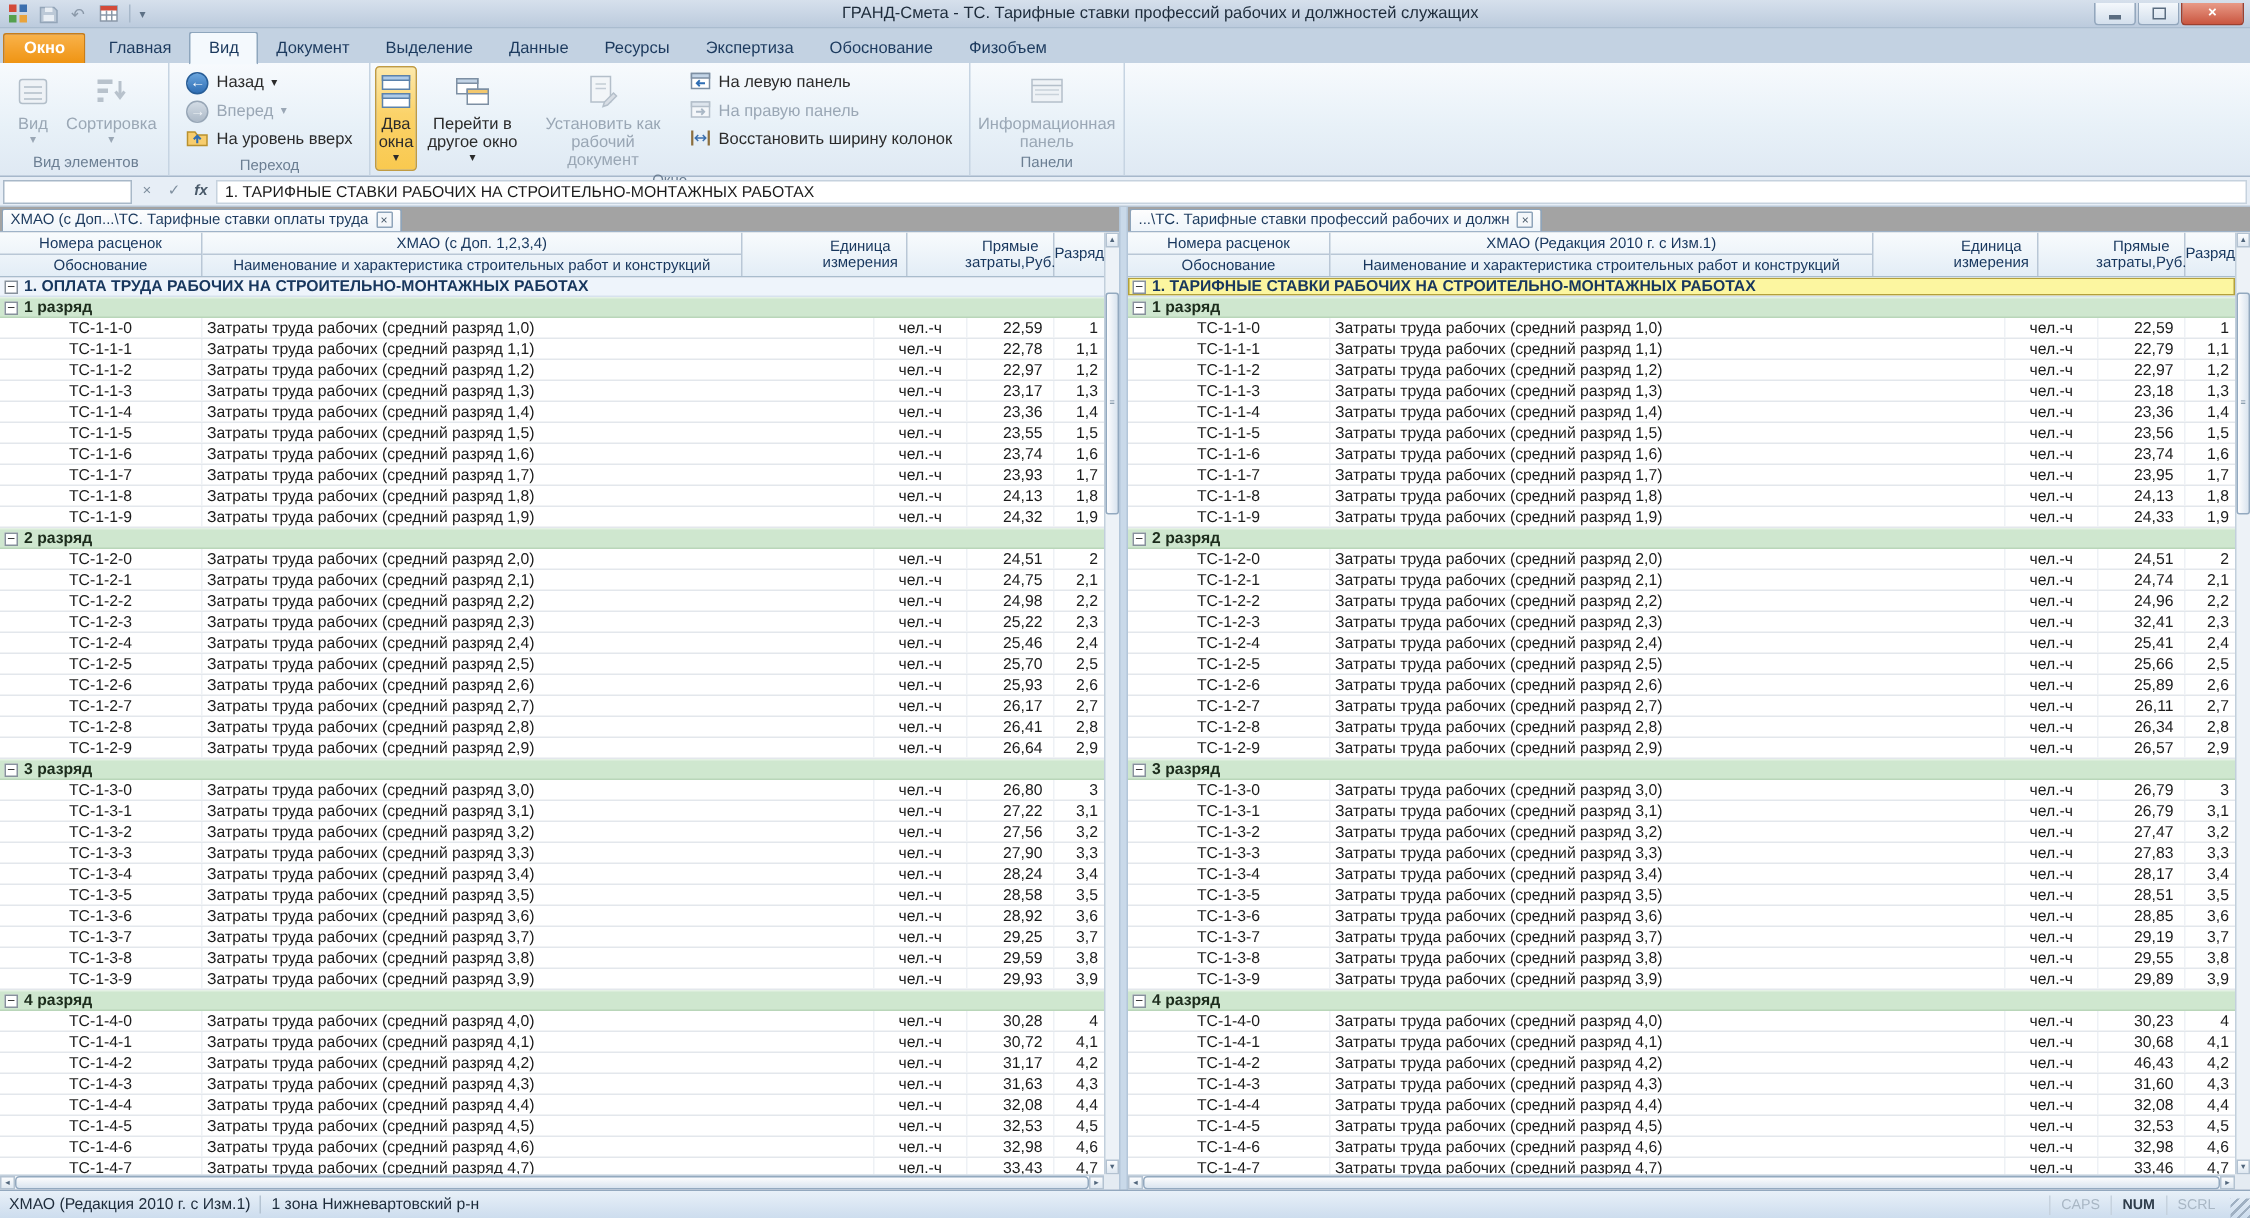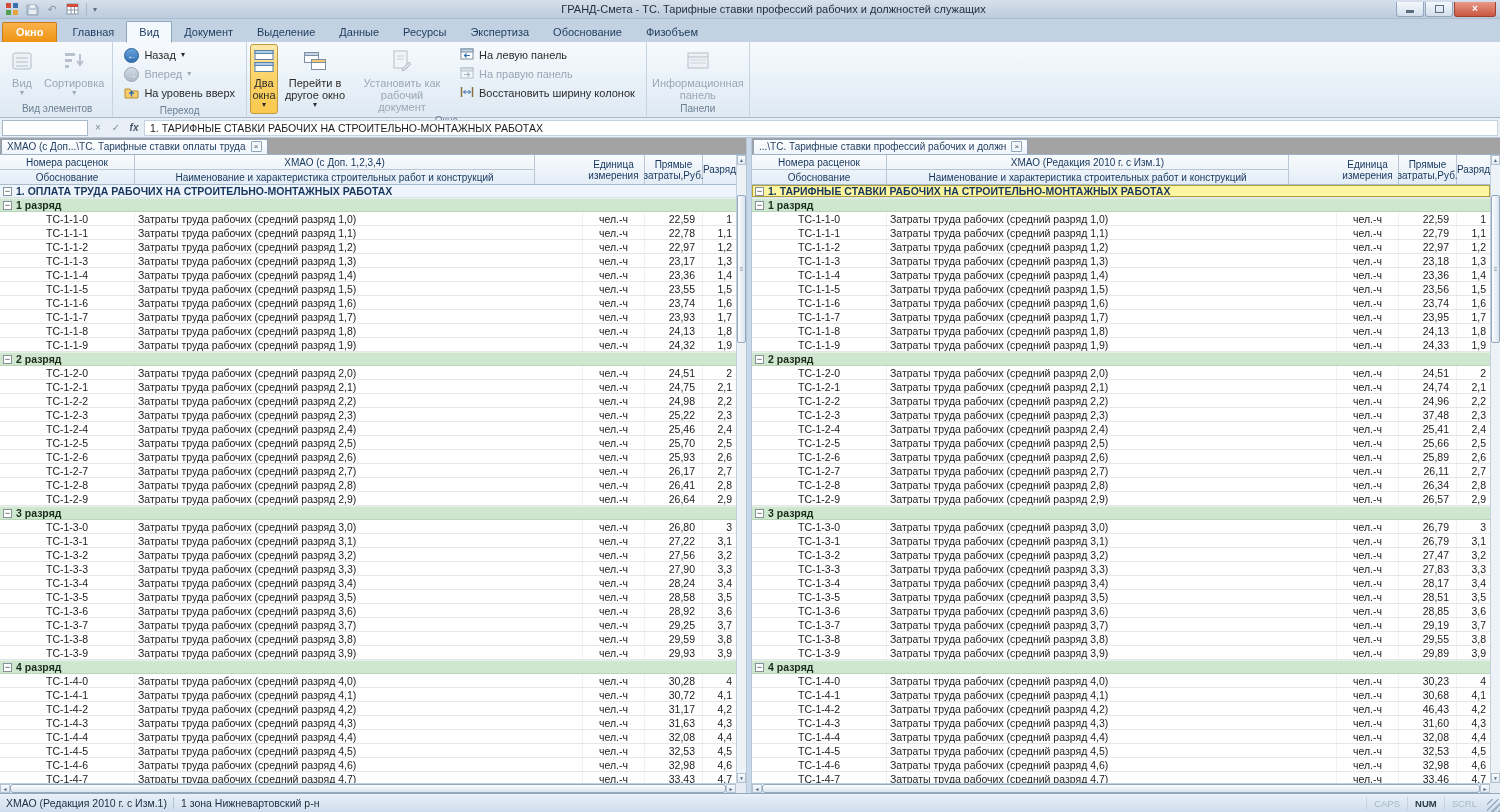--- a/index.html
+++ b/index.html
@@ -58,21 +58,21 @@
   .ptabs{height:17px;background:#a3a3a3;display:flex;align-items:flex-end;border-bottom:1px solid #9fb3c8;}
   .ptab{display:flex;align-items:center;gap:5px;background:linear-gradient(#fefefe,#eef4fa);border:1px solid #8ea4ba;border-bottom:none;padding:1px 5px 2px;font-size:10px;color:#1c3a5e;border-radius:2px 2px 0 0;margin-left:1px;white-space:nowrap;}
   .pclose{width:11px;height:11px;border:1px solid #8ea4ba;background:#f4f7fa;font-size:8px;line-height:9px;text-align:center;color:#445566;border-radius:1px;flex:none;}
 
   .grid{position:relative;height:638px;background:#fff;overflow:hidden;}
   .ghead{height:30px;display:flex;margin-right:10px;background:linear-gradient(#f8fbfd,#e3edf6);border-bottom:1px solid #a9bccd;color:#17365d;font-size:10px;}
   .gh{border-right:1px solid #b9c7d6;display:flex;flex-direction:column;}
   .gh .ghr{flex:1;display:flex;align-items:center;justify-content:center;white-space:nowrap;overflow:hidden;}
   .gh .ghr.top{border-bottom:1px solid #b9c7d6;}
   .gh.single{flex-direction:row;align-items:center;justify-content:center;text-align:center;line-height:11px;padding:0 2px;}
-  .hc1{width:135px;}.hc2{flex:1;}.hc3{width:62px;margin-left:48px;}.hc4{width:58px;}.hc5{width:33px;border-right:none;}
+  .hc1{width:135px;}.hc2{flex:1;}.hc3{width:62px;margin-left:48px;}.hc4{width:58px;margin-left:40px;}.hc5{width:33px;border-right:none;}
   .gbody{height:598px;overflow:hidden;margin-right:10px;font-size:10.5px;color:#1b1b1b;}
   .grow{display:flex;align-items:center;height:13px;font-weight:bold;white-space:nowrap;overflow:hidden;}
   .grow.sec{background:#eef4fb;color:#17365d;border-bottom:1px solid #d7e2ee;}
   .grow.sec.sel{background:#fcf6a0;box-shadow:inset 0 0 0 1px #b3a03c;}
   .grow.grp{background:#cfe7cf;color:#1c2c1c;border-top:1px solid #e4f1e4;border-bottom:1px solid #b9d6b9;height:14px;}
   .fold{width:9px;height:9px;border:1px solid #87919c;background:#fff;font-size:9px;line-height:7px;text-align:center;color:#333;margin:0 4px 0 3px;flex:none;font-weight:normal;}
   .drow{display:flex;height:14px;border-bottom:1px solid #e3e7ec;}
   .drow .c{display:flex;align-items:center;border-right:1px solid #eef1f5;overflow:hidden;white-space:nowrap;}
   .c-code{width:135px;justify-content:center;}
   .c-name{flex:1;padding-left:3px;}
@@ -770,21 +770,21 @@
               <div class="c c-code">ТС-1-2-2</div>
               <div class="c c-name">Затраты труда рабочих (средний разряд 2,2)</div>
               <div class="c c-unit">чел.-ч</div>
               <div class="c c-cost">24,96</div>
               <div class="c c-raz">2,2</div>
             </div>
             <div class="drow">
               <div class="c c-code">ТС-1-2-3</div>
               <div class="c c-name">Затраты труда рабочих (средний разряд 2,3)</div>
               <div class="c c-unit">чел.-ч</div>
-              <div class="c c-cost">37,48</div>
+              <div class="c c-cost">32,41</div>
               <div class="c c-raz">2,3</div>
             </div>
             <div class="drow">
               <div class="c c-code">ТС-1-2-4</div>
               <div class="c c-name">Затраты труда рабочих (средний разряд 2,4)</div>
               <div class="c c-unit">чел.-ч</div>
               <div class="c c-cost">25,41</div>
               <div class="c c-raz">2,4</div>
             </div>
             <div class="drow">

